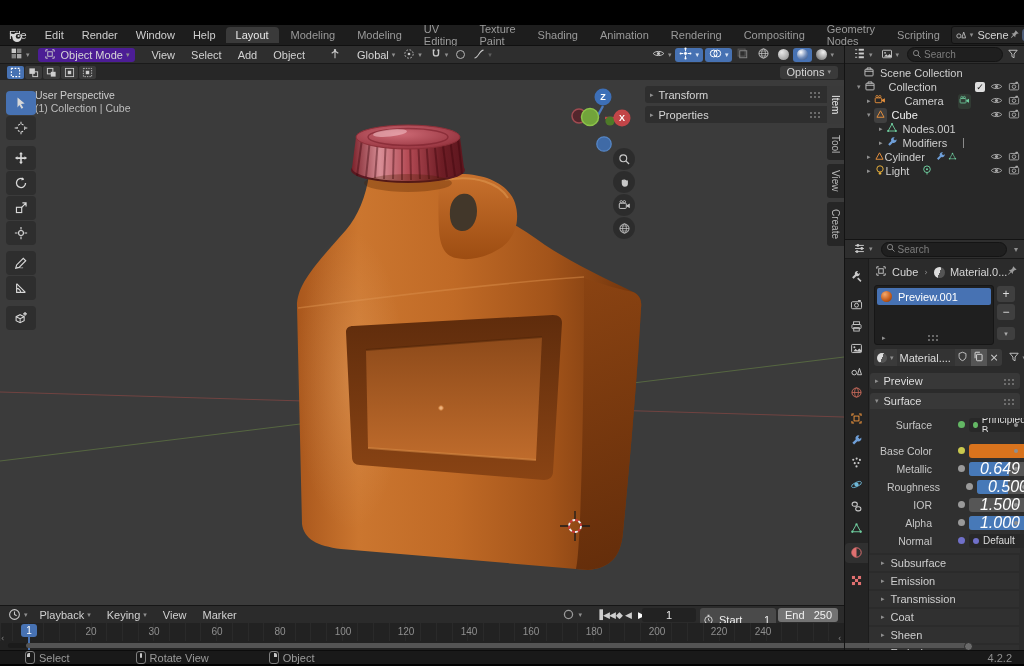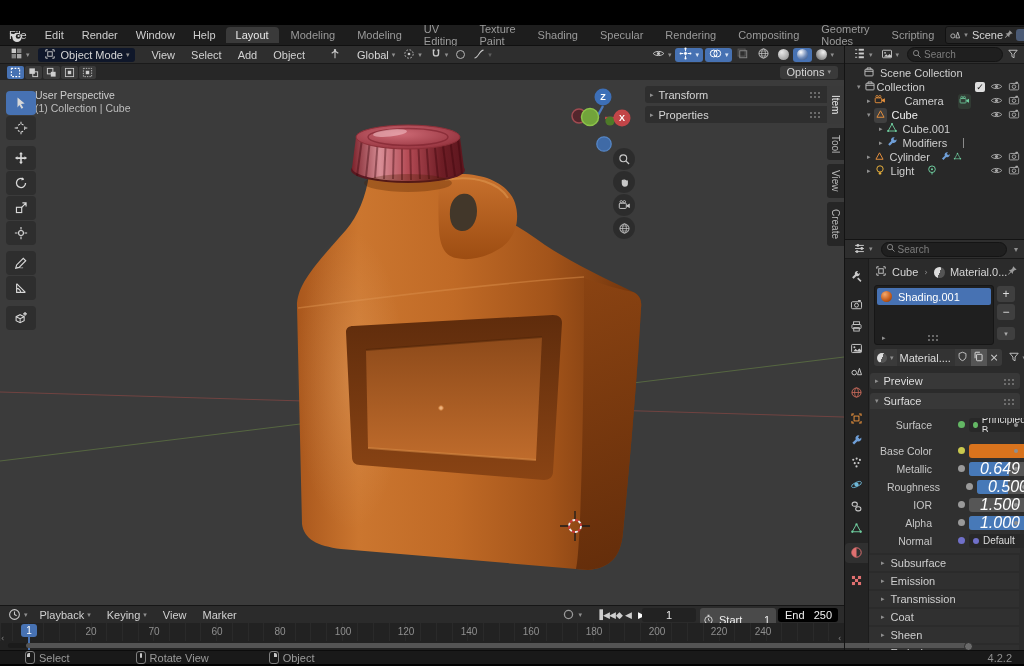--- a/index.html
+++ b/index.html
@@ -307,21 +307,21 @@
   <span class="menu-item">Render</span>
   <span class="menu-item">Window</span>
   <span class="menu-item">Help</span>
   <div style="width:8px"></div>
   <span class="wtab active">Layout</span>
   <span class="wtab">Modeling</span>
   <span class="wtab">Modeling</span>
   <span class="wtab">UV Editing</span>
   <span class="wtab">Texture Paint</span>
   <span class="wtab">Shading</span>
-  <span class="wtab">Specular</span>
+  <span class="wtab">Animation</span>
   <span class="wtab">Rendering</span>
   <span class="wtab">Compositing</span>
   <span class="wtab">Geometry Nodes</span>
   <span class="wtab">Scripting</span>
   <div style="flex:1"></div>
   <div class="idfield" style="width:100px">
     <span class="ic" style="color:#bbb"><svg width="12" height="12" viewBox="0 0 16 16">
             <use href="#sy-scene"></use>
           </svg></span>
     <span class="chev glyph">▾</span>
@@ -335,21 +335,21 @@
 
 </div>
 
 <div id="vhead" class="abs">
   <span class="hbtn" style="margin-left:6px">
     <span class="ic" style="color:#c9c9c9"><svg width="13" height="13" viewBox="0 0 16 16">
             <use href="#sy-grid4"></use>
           </svg></span>
         <span class="chev glyph">▾</span>
   </span>
-  <span class="hbtn" style="background:#0f172a;margin-left:4px;padding:0 6px">
+  <span class="hbtn" style="background:#4c1d95;margin-left:4px;padding:0 6px">
     <span class="ic" style="color:#c9c9c9"><svg width="12" height="12" viewBox="0 0 16 16">
             <use href="#sy-objsq"></use>
           </svg></span>
     <span style="margin-left:5px">Object Mode</span>
     <span class="chev glyph">▾</span>
   </span>
   <span class="hmenu" style="margin-left:8px">View</span>
   <span class="hmenu">Select</span>
   <span class="hmenu">Add</span>
   <span class="hmenu">Object</span>
@@ -695,21 +695,21 @@
     <span class="ic" style="margin-left:18px;color:#c9c9c9"><svg width="12" height="12" viewBox="0 0 16 16">
             <use href="#sy-box"></use>
           </svg></span>
     <span style="margin-left:5px">Scene Collection</span>
   </div>
   <div class="orow" style="top:16px">
     <span class="chev glyph" style="margin-left:12px">▾</span>
     <span class="ic" style="margin-left:3px;color:#c9c9c9"><svg width="12" height="12" viewBox="0 0 16 16">
             <use href="#sy-box"></use>
           </svg></span>
-    <span style="margin-left:1px">Collection</span>
+    <span style="margin-left:13px">Collection</span>
     <div style="flex:1"></div>
     <span style="width:10px;height:10px;background:#dedede;border-radius:2px;color:#222;font-size:9px;display:flex;align-items:center;justify-content:center" class="glyph">✓</span>
     <span class="ic" style="margin:0 5px;color:#aaa"><svg width="13" height="13" viewBox="0 0 16 16">
             <use href="#sy-eye"></use>
           </svg></span>
     <span class="ic" style="margin-right:4px;color:#aaa"><svg width="12" height="12" viewBox="0 0 16 16">
             <use href="#sy-cam"></use>
           </svg></span>
   </div>
   <div class="orow" style="top:30px">
@@ -741,56 +741,56 @@
           </svg></span>
     <span class="ic" style="margin-right:4px;color:#aaa"><svg width="12" height="12" viewBox="0 0 16 16">
             <use href="#sy-cam"></use>
           </svg></span>
   </div>
   <div class="orow" style="top:58px">
     <span class="chev glyph" style="margin-left:34px">▸</span>
     <span class="ic" style="margin-left:3px;color:#6fce9f"><svg width="12" height="12" viewBox="0 0 16 16" transform="rotate(180)">
             <use href="#sy-tridata"></use>
           </svg></span>
-    <span style="margin-left:5px">Cube.001</span>
+    <span style="margin-left:5px">Nodes.001</span>
   </div>
   <div class="orow" style="top:72px">
     <span class="chev glyph" style="margin-left:34px">▸</span>
     <span class="ic" style="margin-left:3px;color:#6f9fd8"><svg width="12" height="12" viewBox="0 0 16 16">
             <use href="#sy-wrench"></use>
           </svg></span>
     <span style="margin-left:5px">Modifiers</span>
     <span style="width:1px;height:10px;background:#8a8a8a;margin-left:16px"></span>
   </div>
   <div class="orow" style="top:86px">
     <span class="chev glyph" style="margin-left:22px">▸</span>
     <span class="ic" style="margin-left:3px;color:#e8913c"><svg width="11" height="11" viewBox="0 0 16 16" transform="rotate(180)">
             <use href="#sy-tri"></use>
           </svg></span>
-    <span style="margin-left:5px">Cylinder</span>
+    <span style="">Cylinder</span>
     <span class="ic" style="margin-left:10px;color:#6f9fd8"><svg width="11" height="11" viewBox="0 0 16 16">
             <use href="#sy-wrench"></use>
           </svg></span>
     <span class="ic" style="margin-left:2px;color:#6fce9f"><svg width="9" height="9" viewBox="0 0 16 16" transform="rotate(180)">
             <use href="#sy-tridata"></use>
           </svg></span>
     <div style="flex:1"></div>
     <span class="ic" style="margin:0 5px;color:#aaa"><svg width="13" height="13" viewBox="0 0 16 16">
             <use href="#sy-eye"></use>
           </svg></span>
     <span class="ic" style="margin-right:4px;color:#aaa"><svg width="12" height="12" viewBox="0 0 16 16">
             <use href="#sy-cam"></use>
           </svg></span>
   </div>
   <div class="orow" style="top:100px">
     <span class="chev glyph" style="margin-left:22px">▸</span>
     <span class="ic" style="margin-left:3px;color:#e8b13c"><svg width="12" height="12" viewBox="0 0 16 16">
             <use href="#sy-bulb"></use>
           </svg></span>
-    <span style="margin-left:5px">Light</span>
+    <span style="">Light</span>
     <span class="ic" style="margin-left:12px;color:#6fce9f"><svg width="12" height="12" viewBox="0 0 16 16">
             <circle cx="8" cy="7" r="4.4" fill="none" stroke="currentColor" stroke-width="1.3"></circle>
             <circle cx="8" cy="7" r="1.4" fill="currentColor"></circle>
             <path d="M8 11.4v2.6" stroke="currentColor" stroke-width="1.3"></path>
           </svg></span>
     <div style="flex:1"></div>
     <span class="ic" style="margin:0 5px;color:#aaa"><svg width="13" height="13" viewBox="0 0 16 16">
             <use href="#sy-eye"></use>
           </svg></span>
     <span class="ic" style="margin-right:4px;color:#aaa"><svg width="12" height="12" viewBox="0 0 16 16">
@@ -826,21 +826,21 @@
     <span class="ball" style="width:11px;height:11px;background:conic-gradient(from 200deg,#ddd 0 50%,#555 50% 100%)"></span>
     <span style="margin-left:5px">Material.0...</span>
   </div>
   <span class="ic abs" style="right:6px;top:6px;color:#9a9a9a"><svg width="12" height="12" viewBox="0 0 16 16">
           <use href="#sy-pin"></use>
         </svg></span>
 
   <div class="abs" style="left:29px;top:26px;width:118px;height:58px;background:#1f1f1f;border:1px solid #161616;border-radius:3px">
     <div class="row" style="margin:2px;height:17px;background:#4772b3;border-radius:2px">
       <span class="ball" style="width:11px;height:11px;margin-left:4px;background:radial-gradient(circle at 35% 30%,#f4a86b,#c85f1d 55%,#7a3408)"></span>
-      <span style="margin-left:6px;color:#fff">Shading.001</span>
+      <span style="margin-left:6px;color:#fff">Preview.001</span>
     </div>
     <span class="chev glyph abs" style="left:4px;bottom:2px">▸</span>
     <span class="grip abs" style="left:52px;bottom:3px"></span>
   </div>
   <div class="abs btn" style="left:152px;top:27px;width:18px;height:16px;background:#3f3f3f;color:#ddd;font-size:12px">+</div>
   <div class="abs btn" style="left:152px;top:45px;width:18px;height:16px;background:#3f3f3f;color:#ddd;font-size:12px">−</div>
   <div class="abs btn glyph" style="left:152px;top:68px;width:18px;height:13px;background:#3f3f3f;color:#aaa;font-size:7px">▾</div>
 
   <div class="abs row" style="left:29px;top:90px;height:17px">
     <span class="btn row" style="background:#3a3a3a;height:17px;padding:0 3px;border-radius:3px 0 0 3px">
@@ -1084,31 +1084,31 @@
         <span>1</span>
       </div>
   <div class="abs row btn" style="left:700px;top:2px;width:76px;height:24px;background:#4a4a4a;color:#f0f0f0;justify-content:flex-start">
     <span class="ic" style="margin-left:3px;color:#ddd"><svg width="11" height="11" viewBox="0 0 16 16">
             <use href="#sy-stopwatch"></use>
           </svg></span>
     <span style="margin-left:5px">Start</span>
     <div style="flex:1"></div>
         <span style="margin-right:6px">1</span>
   </div>
-  <div class="abs row btn" style="left:778px;top:2px;width:60px;height:14px;background:#000000;color:#f0f0f0;justify-content:flex-start">
+  <div class="abs row btn" style="left:778px;top:2px;width:60px;height:14px;background:#737373;color:#f0f0f0;justify-content:flex-start">
     <span style="margin-left:7px">End</span>
     <div style="flex:1"></div>
         <span style="margin-right:6px">250</span>
   </div>
 </div>
 
 <div id="tl-ruler" class="abs">
   <div class="abs" style="left:0;top:0;width:844px;height:18px;background-image:repeating-linear-gradient(to right,#2a2a2a 0 1px,transparent 1px 15.7px);background-position:12px 0"></div>
   <span class="tick" style="left:75px">20</span>
-  <span class="tick" style="left:138px">70</span>
+  <span class="tick" style="left:138px">30</span>
   <span class="tick" style="left:201px">60</span>
   <span class="tick" style="left:264px">80</span>
   <span class="tick" style="left:327px">100</span>
   <span class="tick" style="left:390px">120</span>
   <span class="tick" style="left:453px">140</span>
   <span class="tick" style="left:515px">160</span>
   <span class="tick" style="left:578px">180</span>
   <span class="tick" style="left:641px">200</span>
   <span class="tick" style="left:703px">220</span>
   <span class="tick" style="left:747px">240</span>

